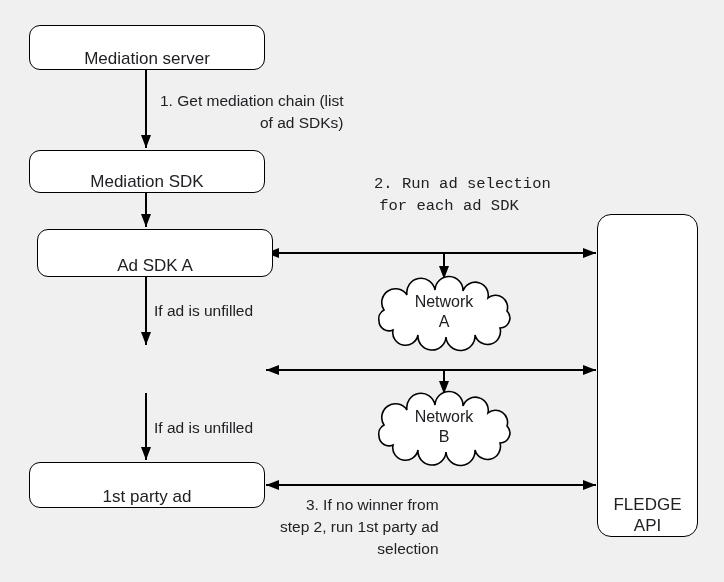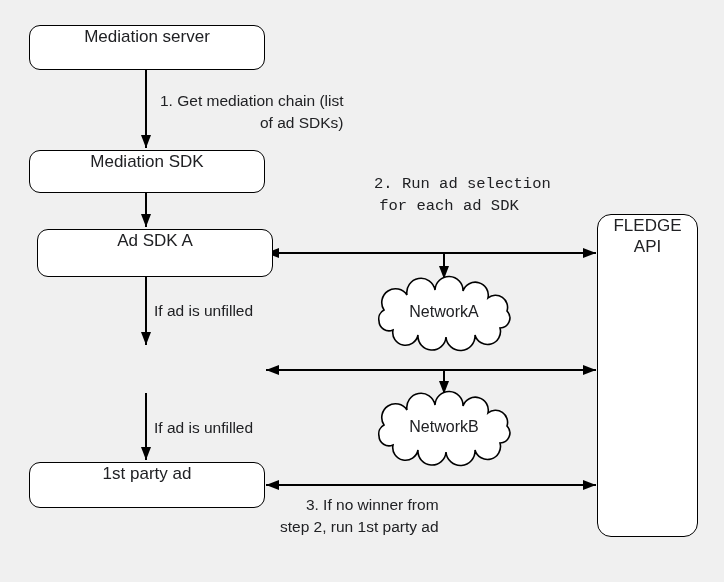--- a/index.html
+++ b/index.html
@@ -24,36 +24,36 @@
     height: 582px;
   }
   .node {
     position: absolute;
     background: #ffffff;
     border: 1.6px solid #000000;
     border-radius: 11px;
     display: flex;
     flex-direction: column;
     align-items: center;
-    justify-content: flex-start;
+    justify-content: flex-end;
     font-size: 17px;
     line-height: 21px;
     text-align: center;
     box-sizing: border-box;
   }
   .node-mediation-server { left: 29px;  top: 25px;  width: 236px; height: 45px; }
   .node-mediation-sdk    { left: 29px;  top: 150px; width: 236px; height: 43px; }
   .node-ad-sdk-a         { left: 29px;  top: 229px; width: 236px; height: 48px; margin-left: 8px; }
   .node-ad-sdk-b         { left: 29px;  top: 347px; width: 236px; height: 46px; }
   .node-first-party-ad   { left: 29px;  top: 462px; width: 236px; height: 46px; }
   .node-fledge-api       { left: 597px; top: 214px; width: 101px; height: 323px; border-radius: 14px; }
   .cloud-label {
     position: absolute;
     display: flex;
-    flex-direction: row;
+    flex-direction: column;
     align-items: center;
     justify-content: center;
     font-size: 16px;
     line-height: 20px;
     text-align: center;
   }
   .cloud-label-a { left: 369px; top: 282px; width: 150px; height: 60px; }
   .cloud-label-b { left: 369px; top: 397px; width: 150px; height: 60px; }
   .note {
     position: absolute;
@@ -144,20 +144,21 @@
   </div>
 
   <div class="note note-step2">
     <span>2. Run ad selection</span>
     <span>for each ad SDK</span>
   </div>
 
   <div class="note note-step3">
     <span>3. If no winner from</span>
     <span>step 2, run 1st party ad</span>
+    <span>selection</span>
   </div>
 
   <div class="note note-unfilled-1">
     <span>If ad is unfilled</span>
   </div>
 
   <div class="note note-unfilled-2">
     <span>If ad is unfilled</span>
   </div>
 

